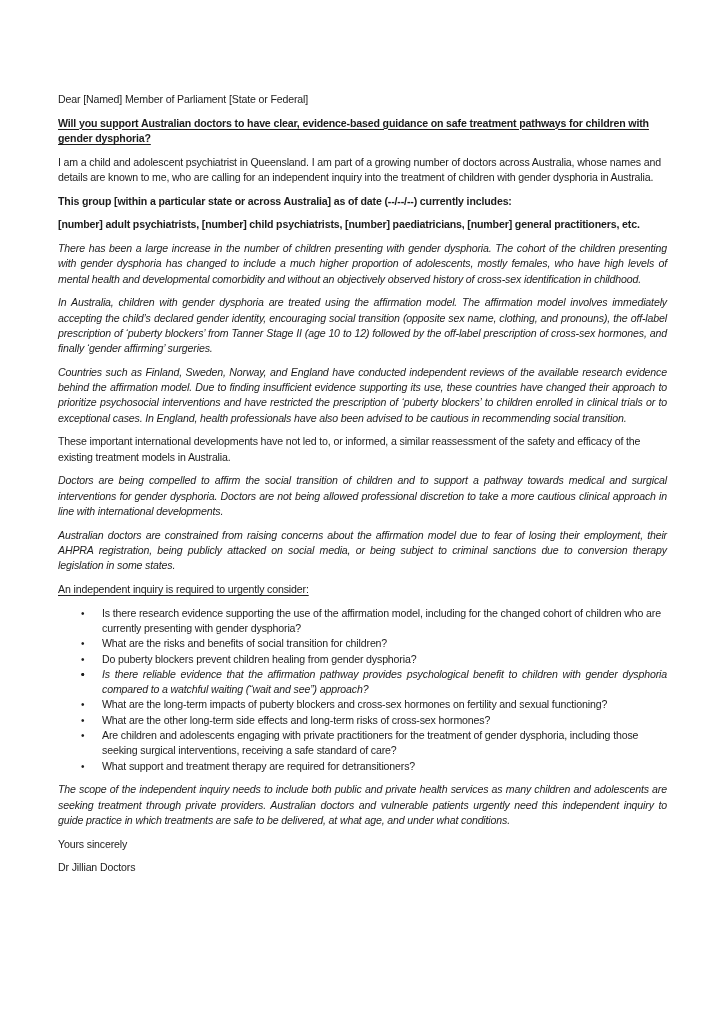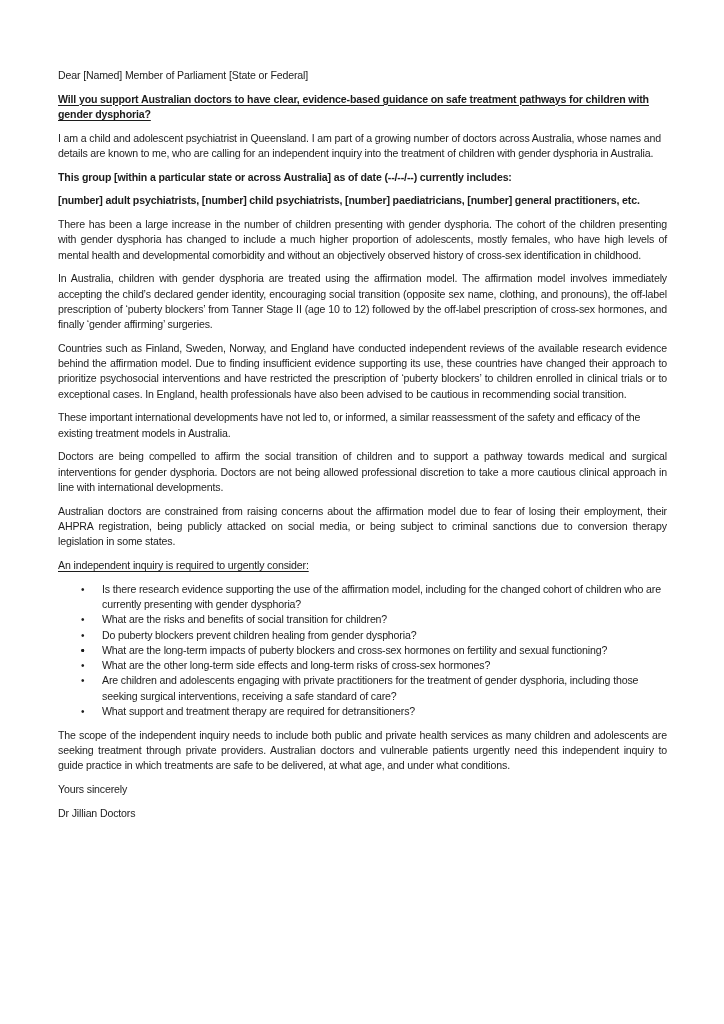--- a/index.html
+++ b/index.html
@@ -9,33 +9,34 @@
     }
     body {
       width: 724px;
       height: 1024px;
       overflow: hidden;
       position: relative;
     }
     .page {
       position: absolute;
       left: 58px;
-      top: 68px;
+      top: 92px;
       width: 609px;
       font-family: "Liberation Sans", sans-serif;
       font-size: 10.6px;
       line-height: 15.3px;
       color: #1c1c1c;
       letter-spacing: -0.15px;
     }
     .para {
       margin: 0 0 8.4px 0;
     }
     .justify {
       text-align: justify;
+      font-style: italic;
     }
     .bold {
       font-weight: bold;
     }
     .underline {
       text-decoration: underline;
       text-underline-offset: 1.5px;
     }
     .heading {
       font-weight: bold;
@@ -85,21 +86,21 @@
   <p class="para justify">Australian doctors are constrained from raising concerns about the affirmation model due to fear of losing their employment, their AHPRA registration, being publicly attacked on social media, or being subject to criminal sanctions due to conversion therapy legislation in some states.</p>
 
   <p class="para underline">An independent inquiry is required to urgently consider:</p>
 
   <ul class="questions">
     <li><span class="bullet">•</span><span>Is there research evidence supporting the use of the affirmation model, including for the changed cohort of children who are currently presenting with gender dysphoria?</span></li>
     <li><span class="bullet">•</span><span>What are the risks and benefits of social transition for children?</span></li>
     <li><span class="bullet">•</span><span>Do puberty blockers prevent children healing from gender dysphoria?</span></li>
     <li><span class="bullet">•</span></li>
     <li><span class="bullet">•</span></li>
-    <li class="justify"><span class="bullet">•</span></li>
+    <li class="justify"><span class="bullet">•</span><span>Is there reliable evidence that the affirmation pathway provides psychological benefit to children with gender dysphoria compared to a watchful waiting (“wait and see”) approach?</span></li>
     <li><span class="bullet">•</span><span>What are the long-term impacts of puberty blockers and cross-sex hormones on fertility and sexual functioning?</span></li>
     <li><span class="bullet">•</span><span>What are the other long-term side effects and long-term risks of cross-sex hormones?</span></li>
     <li><span class="bullet">•</span><span>Are children and adolescents engaging with private practitioners for the treatment of gender dysphoria, including those seeking surgical interventions, receiving a safe standard of care?</span></li>
     <li><span class="bullet">•</span><span>What support and treatment therapy are required for detransitioners?</span></li>
   </ul>
 
   <p class="para justify">The scope of the independent inquiry needs to include both public and private health services as many children and adolescents are seeking treatment through private providers. Australian doctors and vulnerable patients urgently need this independent inquiry to guide practice in which treatments are safe to be delivered, at what age, and under what conditions.</p>
 
   <p class="para">Yours sincerely</p>
 

